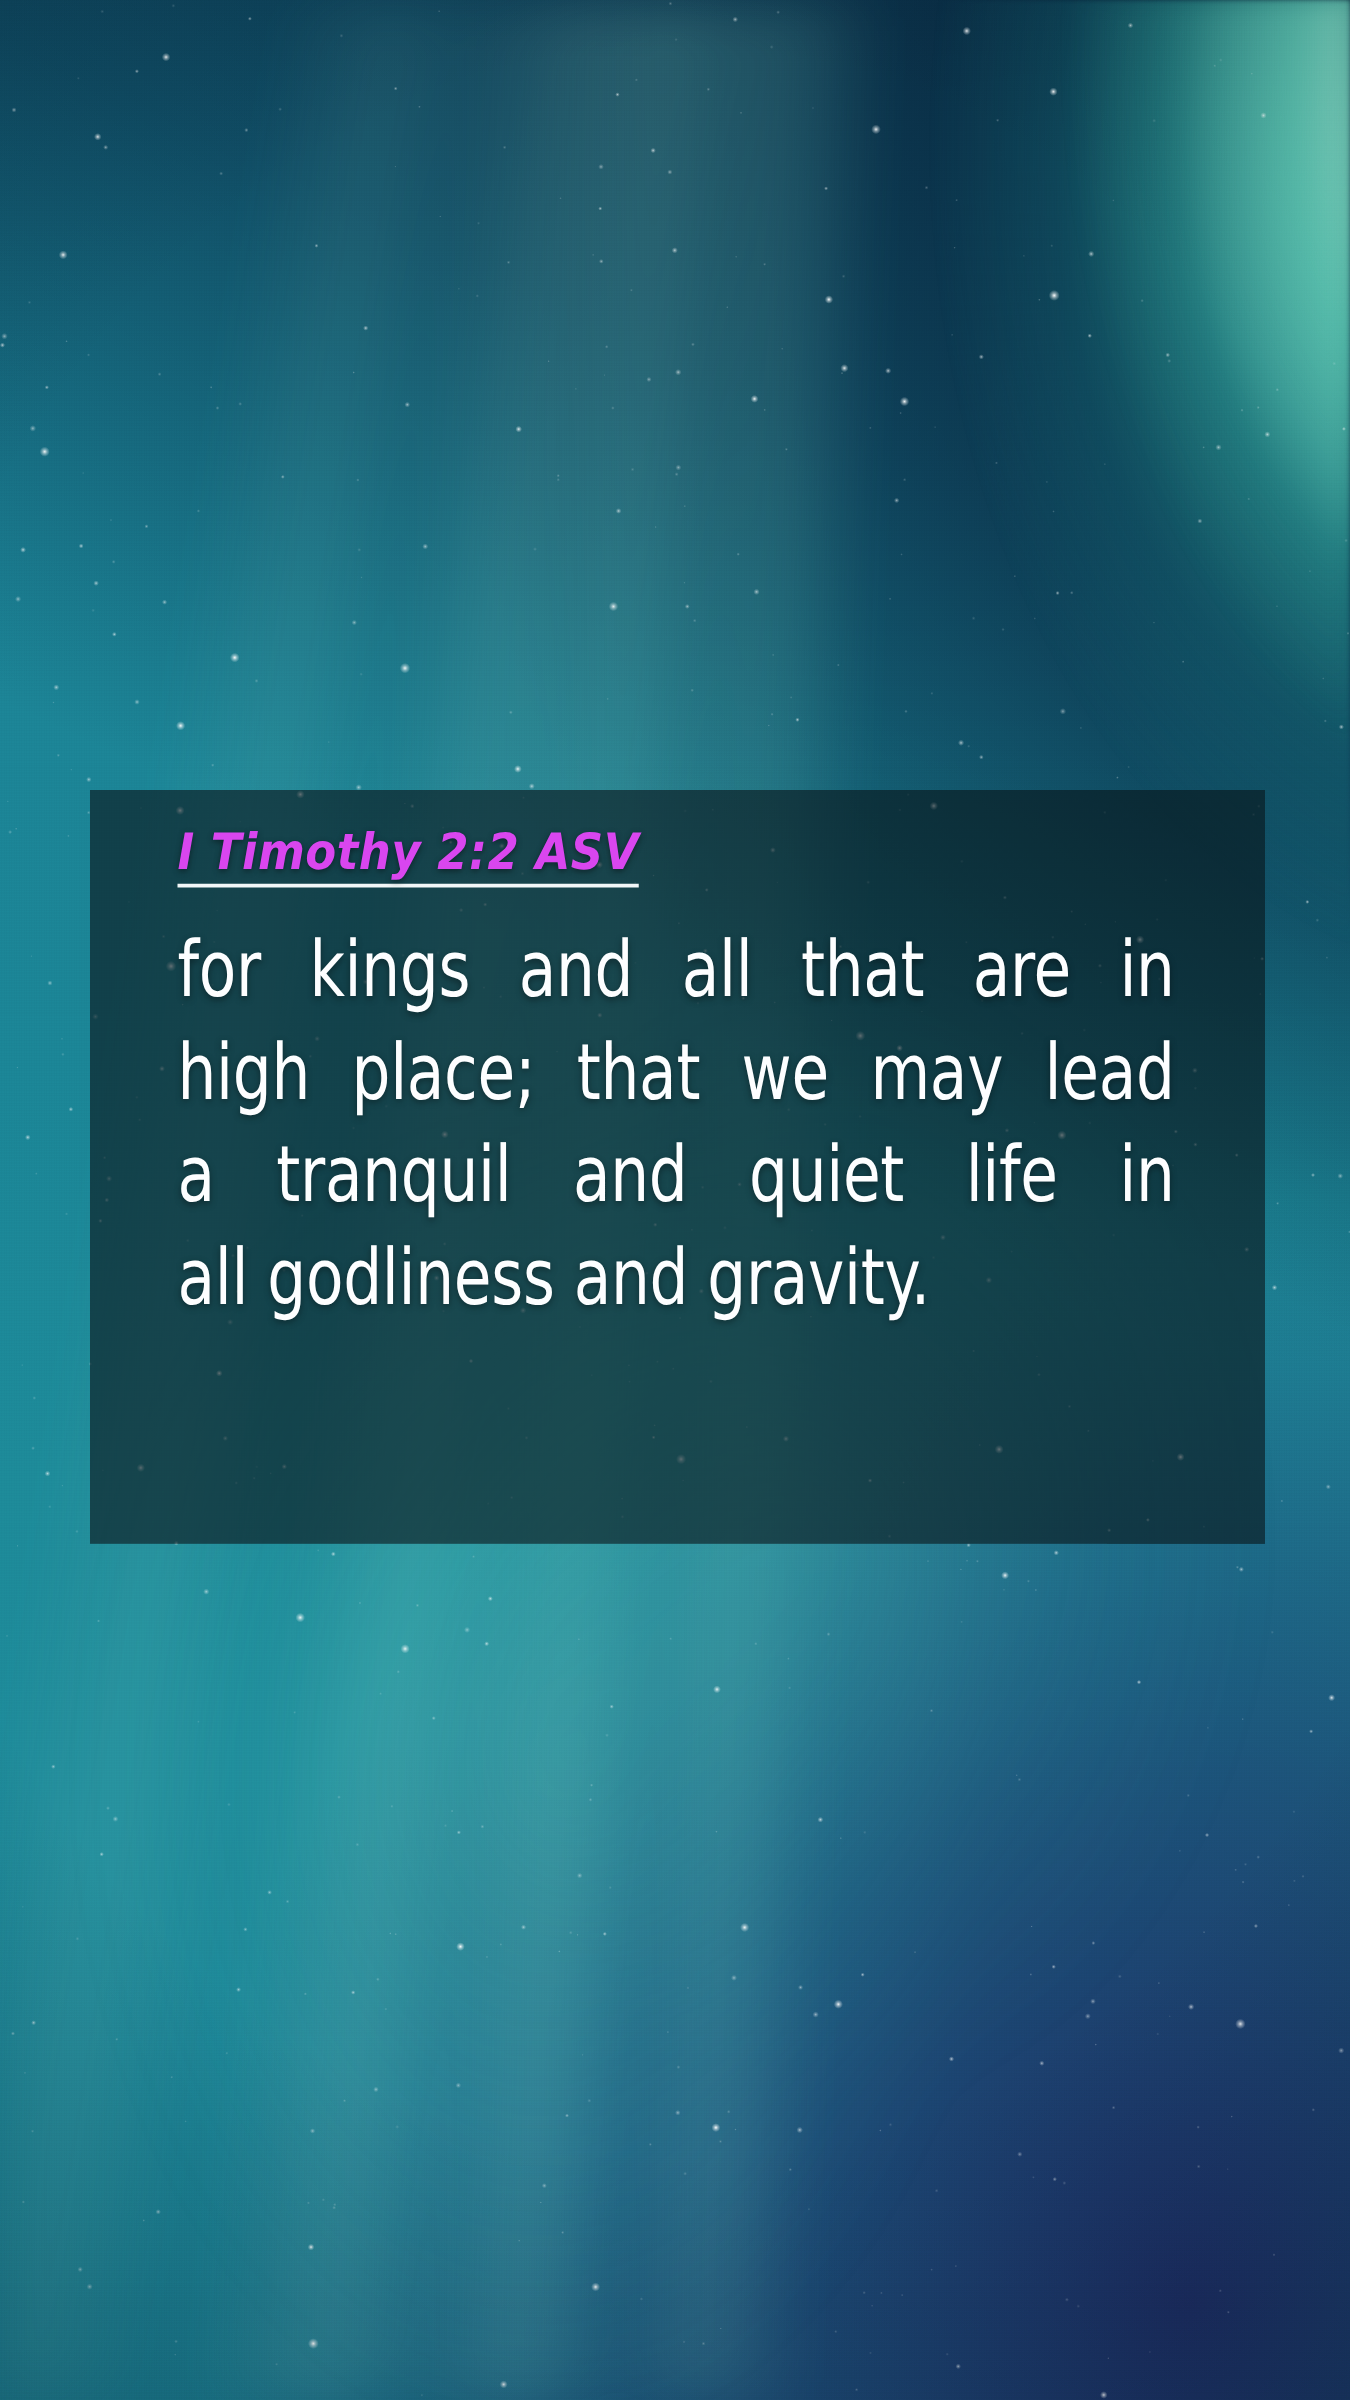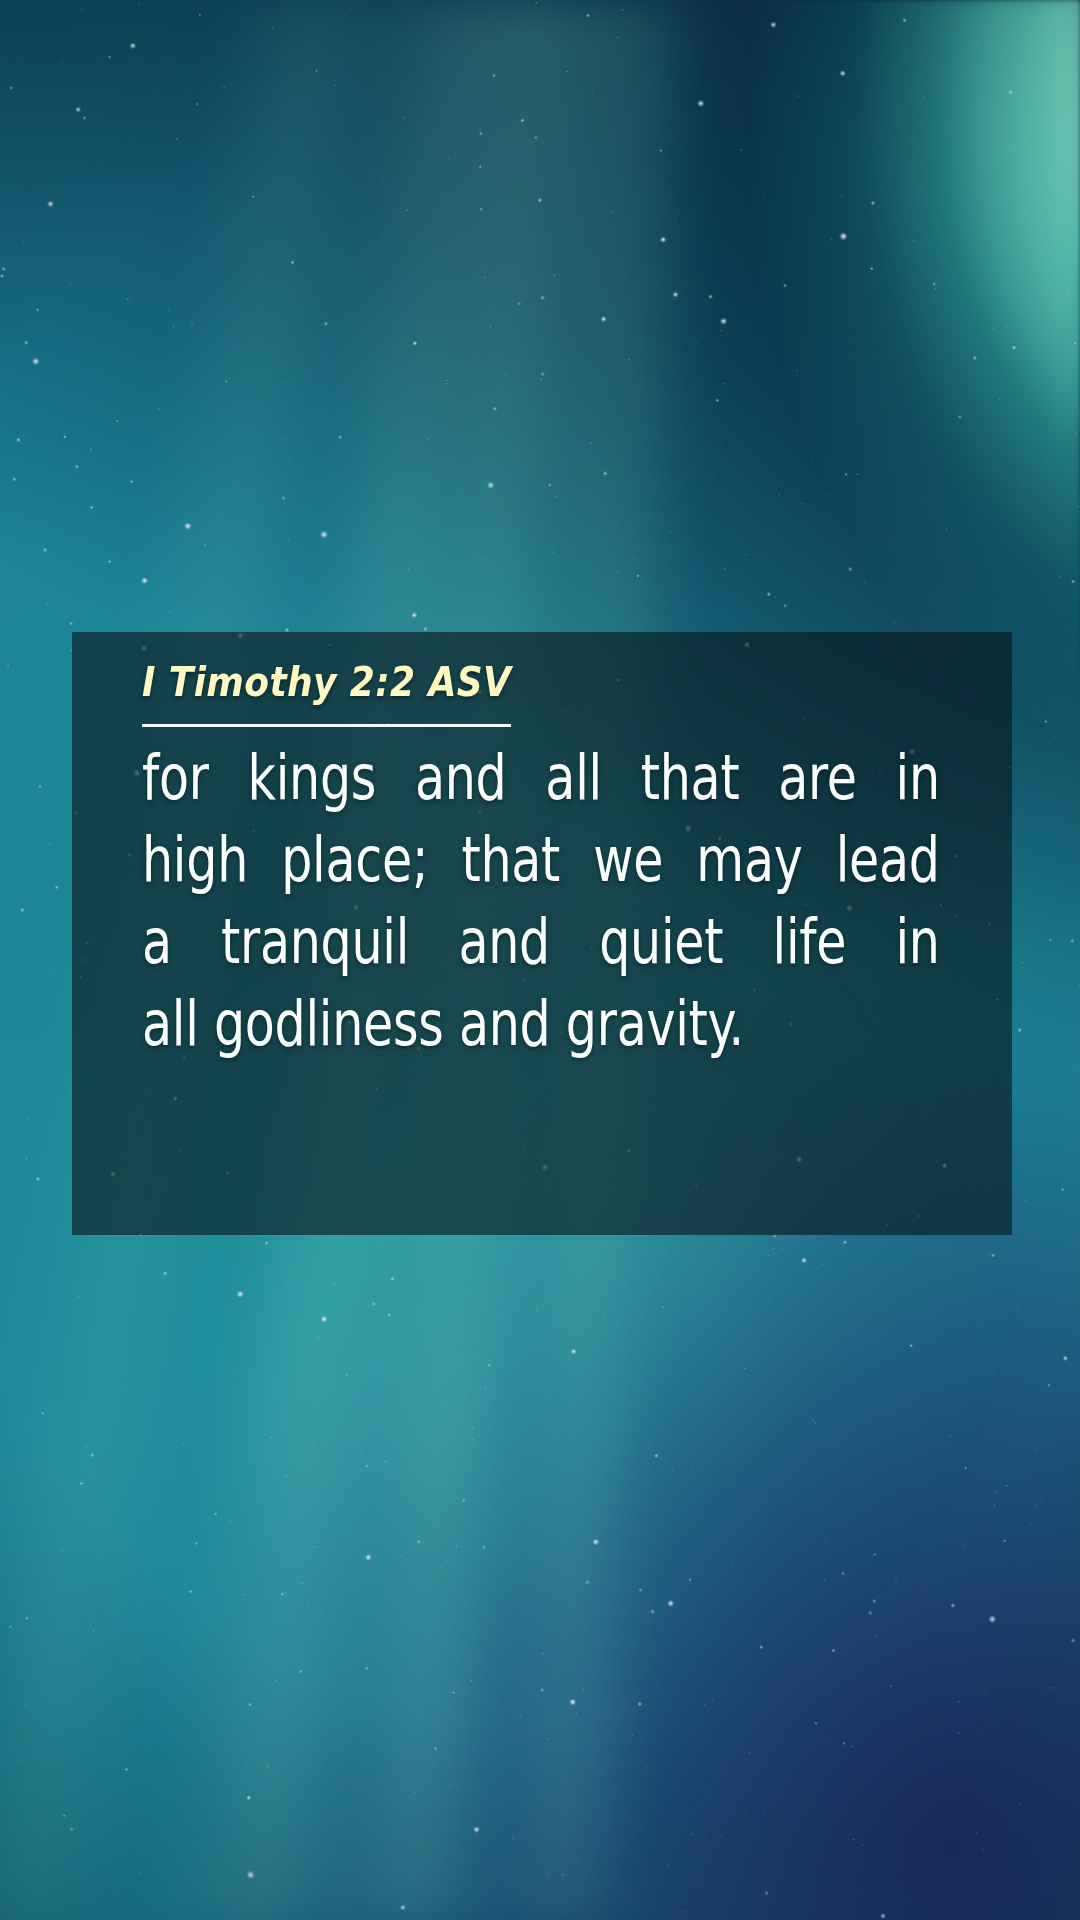--- a/index.html
+++ b/index.html
@@ -113,35 +113,35 @@
     position:absolute;
     left:72px; top:632px;
     width:940px; height:603px;
     background:rgba(5,30,40,0.46);
     backdrop-filter:saturate(0.85) brightness(0.72);
     padding:30px 72px 0 70px;
   }
 
   #verse-reference {
     display:inline-block;
-    color:#fef9c3;
+    color:#d946ef;
     font-family:"DejaVu Sans Condensed","Liberation Sans Narrow","Liberation Sans", sans-serif;
     font-size:40px;
     font-weight:700;
     font-style:italic;
     letter-spacing:0.4px;
     line-height:1.0;
-    padding-bottom:22px;
+    padding-bottom:5px;
     border-bottom:3px solid #f2f7f8;
     text-shadow:0 2px 5px rgba(0,0,0,0.45);
     white-space:nowrap;
   }
 
   #verse-body {
-    margin-top:10px;
+    margin-top:25px;
     width:798px;
   }
 
   .verse-line {
     display:flex;
     justify-content:space-between;
     color:#fdfeff;
     font-family:"DejaVu Sans Condensed","Liberation Sans Narrow","Liberation Sans", sans-serif;
     font-weight:300;
     font-size:62px;

